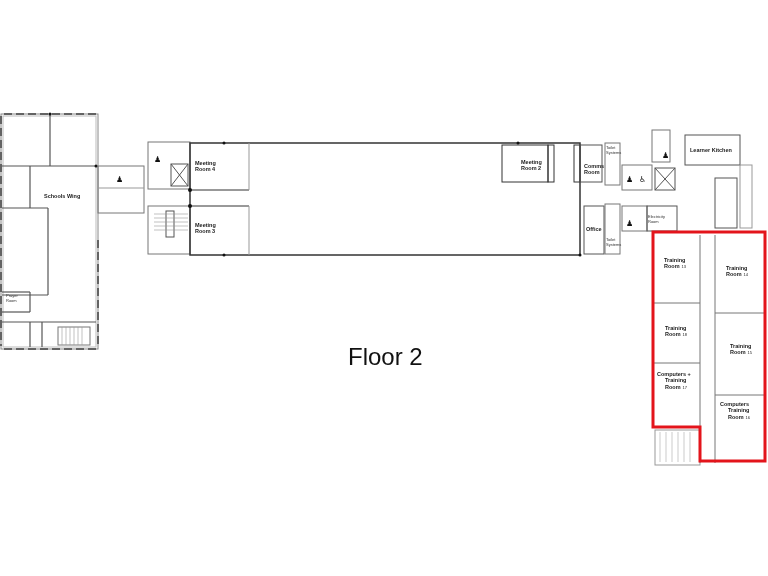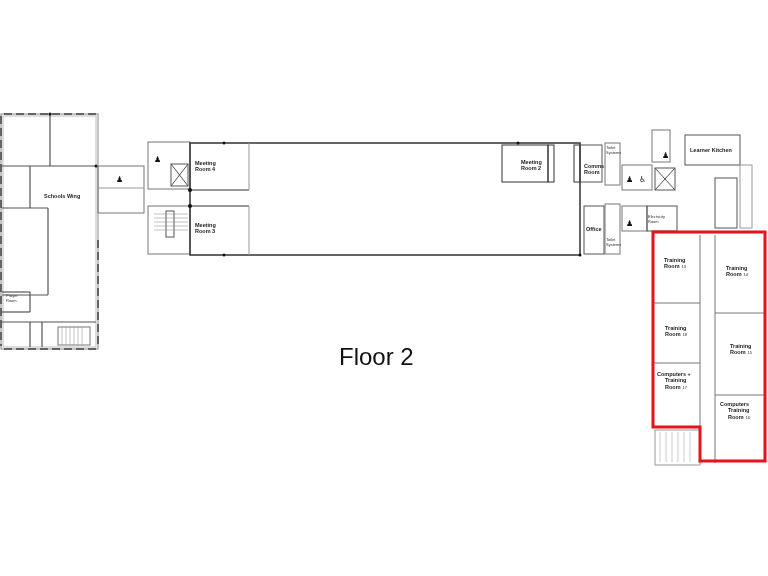--- a/index.html
+++ b/index.html
@@ -2,21 +2,21 @@
 <html><head>
 <meta charset="utf-8">
 <style>
   html, body { margin:0; padding:0; background:#ffffff; }
   body { width:768px; height:576px; position:relative; overflow:hidden; font-family:"Liberation Sans", sans-serif; }
   #plan { position:absolute; left:0; top:0; width:768px; height:576px; }
   .lbl { position:absolute; font-family:"Liberation Sans", sans-serif; font-weight:bold; color:#1a1a1a; line-height:1.15; white-space:nowrap; }
   .lbl.s6 { font-size:5.5px; }
   .lbl.s4 { font-size:4px; font-weight:normal; color:#333; }
   .lbl small { font-size:4px; font-weight:normal; margin-left:2px; }
-  .title { position:absolute; left:339px; top:343px; font-size:24px; font-family:"Liberation Sans", sans-serif; color:#111; }
+  .title { position:absolute; left:348px; top:343px; font-size:24px; font-family:"Liberation Sans", sans-serif; color:#111; }
 </style>
 </head>
 <body>
 
 <svg id="plan" viewBox="0 0 768 576" xmlns="http://www.w3.org/2000/svg">
   <g fill="none" stroke="#6b6b6b" stroke-width="1">
 
     <rect x="1" y="114" width="97" height="235" stroke="#888"></rect>
     <rect x="3" y="116" width="93" height="231" stroke="#bbb"></rect>
     <g stroke="#555" stroke-width="1.2">

